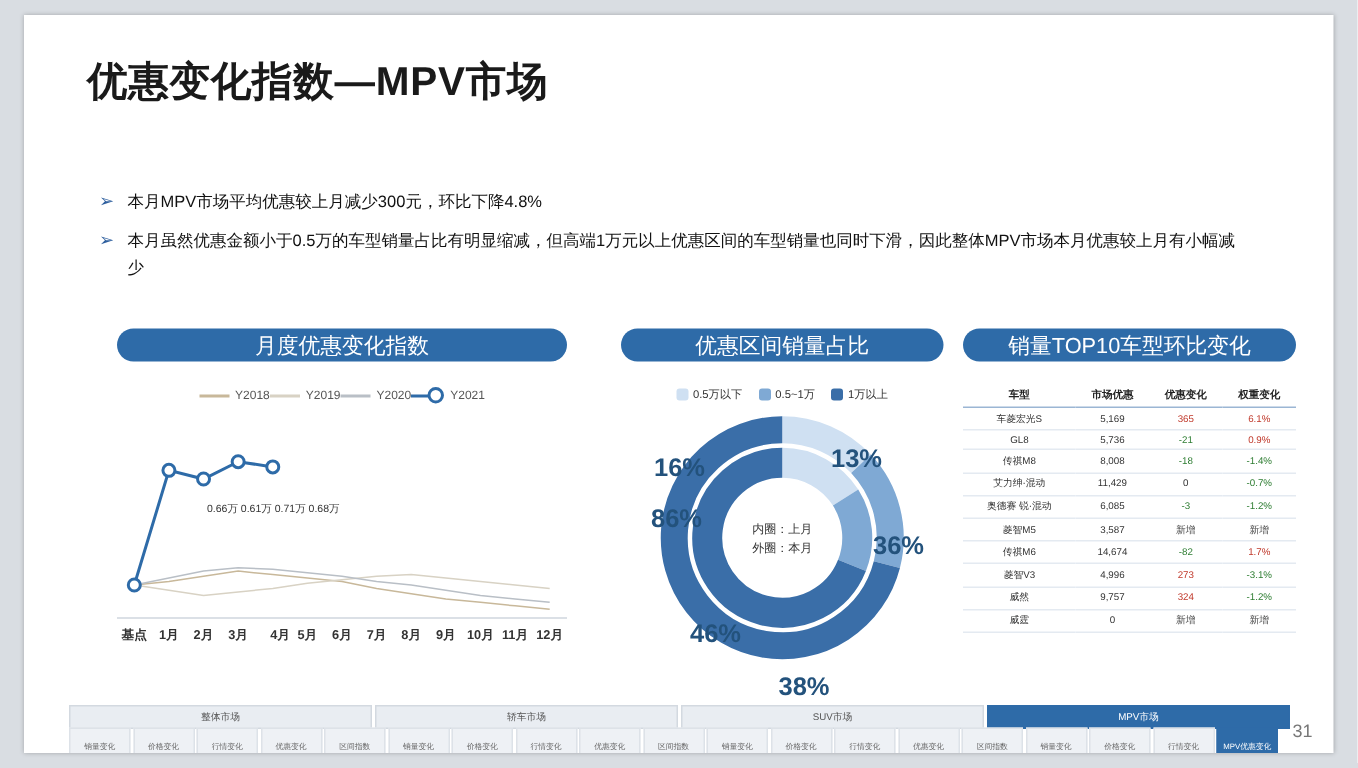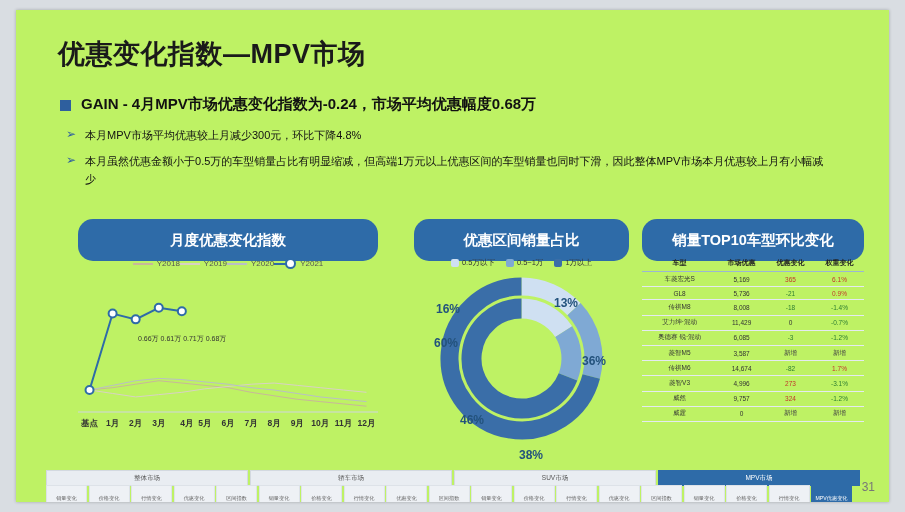--- a/index.html
+++ b/index.html
@@ -1,31 +1,31 @@
 <!DOCTYPE html>
 <html><head>
 <meta charset="utf-8">
 <style>
   html,body{margin:0;padding:0;}
   body{width:905px;height:512px;background:#d9dde2;font-family:"Liberation Sans","DejaVu Sans",sans-serif;overflow:hidden;}
-  #slide{position:absolute;left:16px;top:10px;width:873px;height:492px;background:#bef264;box-shadow:0 0 3px rgba(0,0,0,.25);overflow:hidden;}
+  #slide{position:absolute;left:16px;top:10px;width:873px;height:492px;background:#ffffff;box-shadow:0 0 3px rgba(0,0,0,.25);overflow:hidden;}
 
   .title{position:absolute;left:42px;top:26px;font-size:27px;font-weight:bold;color:#1a1a1a;letter-spacing:.5px;}
 
   .bullet-main{position:absolute;left:44px;top:85px;display:flex;align-items:flex-start;}
   .bullet-main .sq{width:11px;height:11px;background:#2e5f9e;margin-top:5px;margin-right:10px;flex:none;}
   .bullet-main .tx{font-size:15px;font-weight:bold;color:#111;}
 
   .sub{position:absolute;display:flex;align-items:flex-start;}
   .sub .ar{color:#2e5f9e;font-size:12px;margin-right:9px;line-height:17px;}
   .sub .tx{font-size:11px;color:#111;line-height:18px;}
   .sub1{left:50px;top:116px;width:700px;}
   .sub2{left:50px;top:142px;width:760px;}
 
-  .panel-head{position:absolute;height:42px;border-radius:15px;background:#2e6ba8;color:#fff;font-size:14.5px;font-weight:bold;display:flex;align-items:center;justify-content:center;}
+  .panel-head{position:absolute;height:22px;border-radius:15px;background:#2e6ba8;color:#fff;font-size:14.5px;font-weight:normal;display:flex;align-items:center;justify-content:center;}
   .p1h{left:62px;top:209px;width:300px;}
   .p2h{left:398px;top:209px;width:215px;}
   .p3h{left:626px;top:209px;width:222px;}
 
   
   .chart1{position:absolute;left:62px;top:248px;width:300px;height:200px;}
   .legend1{position:absolute;top:0;left:0;width:300px;display:flex;justify-content:center;font-size:8px;color:#555;}
   .legend1 .li{display:flex;align-items:center;gap:4px;}
   .legend1 .ln{width:20px;height:2px;display:inline-block;}
   .legend1 .dot{width:7px;height:7px;border-radius:50%;border:2px solid #2e6ba8;background:#fff;display:inline-block;margin-left:-13px;}
@@ -33,21 +33,21 @@
   .xaxis span{text-align:center;}
   .dlabels{position:absolute;top:76px;left:60px;font-size:7px;color:#333;white-space:nowrap;}
 
   
   .chart2{position:absolute;left:398px;top:248px;width:215px;height:205px;}
   .legend2{position:absolute;top:0;left:0;width:215px;display:flex;justify-content:center;gap:11px;font-size:7.5px;color:#333;}
   .legend2 .li{display:flex;align-items:center;gap:3px;}
   .legend2 .sw{width:8px;height:8px;display:inline-block;border-radius:2px;}
   .donutwrap{position:absolute;top:18px;left:25px;width:165px;height:165px;}
   .donut-center{position:absolute;left:50%;top:50%;transform:translate(-50%,-50%);width:62px;height:62px;background:#fff;border-radius:50%;display:flex;flex-direction:column;align-items:center;justify-content:center;font-size:8px;color:#333;line-height:13px;}
-  .pl{position:absolute;font-size:12px;font-weight:bold;color:#23527c;}
+  .pl{position:absolute;font-size:17px;font-weight:bold;color:#23527c;}
 
   
   .tbl{position:absolute;left:626px;top:245px;width:222px;font-size:6.5px;color:#333;border-collapse:collapse;}
   .tbl th{font-size:7px;font-weight:bold;color:#222;padding:3px 0;border-bottom:1px solid #9bb6d4;text-align:center;}
   .tbl td{padding:2.6px 0;text-align:center;border-bottom:1px solid #e4eaf1;white-space:nowrap;}
   .tbl td.name{text-align:center;}
   .up{color:#c0392b;}
   .dn{color:#2e7d32;}
   .gray{color:#444;}
 
@@ -59,24 +59,20 @@
   .fgroup.active{background:#2e6ba8;color:#fff;border-color:#2e6ba8;}
   .pagenum{position:absolute;right:14px;bottom:8px;font-size:12px;color:#777;}
 </style>
 </head>
 <body>
 
 <div id="slide">
 
   <div class="title">优惠变化指数—MPV市场</div>
 
-  <div class="bullet-main">
-    <span class="sq"></span>
-    <span class="tx">GAIN - 4月MPV市场优惠变化指数为-0.24，市场平均优惠幅度0.68万</span>
-  </div>
 
   <div class="sub sub1">
     <span class="ar">➢</span>
     <span class="tx">本月MPV市场平均优惠较上月减少300元，环比下降4.8%</span>
   </div>
   <div class="sub sub2">
     <span class="ar">➢</span>
     <span class="tx">本月虽然优惠金额小于0.5万的车型销量占比有明显缩减，但高端1万元以上优惠区间的车型销量也同时下滑，因此整体MPV市场本月优惠较上月有小幅减少</span>
   </div>
 
@@ -151,24 +147,28 @@
       </div>
     <div class="donutwrap">
       <svg id="donut" width="165" height="165">
           <path d="M82.5,10.5 A72,72 0 0 1 134.98574117434163,33.21260837313442" fill="none" stroke="#cfe0f2" stroke-width="18"></path>
           <path d="M134.98574117434163,33.21260837313442 A72,72 0 0 1 152.23798760126144,100.40567187586956" fill="none" stroke="#7fa9d4" stroke-width="18"></path>
           <path d="M152.23798760126144,100.40567187586956 A72,72 0 1 1 82.50000000000006,10.5" fill="none" stroke="#3a6ea8" stroke-width="18"></path>
           <path d="M82.5,32.5 A50,50 0 0 1 124.71639627510075,55.708660251050176" fill="none" stroke="#cfe0f2" stroke-width="20"></path>
           <path d="M124.71639627510075,55.708660251050176 A50,50 0 0 1 128.98882429441258,100.9062276342339" fill="none" stroke="#7fa9d4" stroke-width="20"></path>
           <path d="M128.98882429441258,100.9062276342339 A50,50 0 1 1 82.49999999999999,32.5" fill="none" stroke="#3a6ea8" stroke-width="20"></path>
         </svg>
+      <div class="donut-center">
+        <span>内圈：上月</span>
+        <span>外圈：本月</span>
+      </div>
     </div>
     <div class="pl" style="left:22px;top:44px;">16%</div>
     <div class="pl" style="left:140px;top:38px;">13%</div>
-    <div class="pl" style="left:20px;top:78px;">60%</div>
+    <div class="pl" style="left:20px;top:78px;">86%</div>
     <div class="pl" style="left:168px;top:96px;">36%</div>
     <div class="pl" style="left:46px;top:155px;">46%</div>
     <div class="pl" style="left:105px;top:190px;">38%</div>
   </div>
 
   <table class="tbl">
     <thead>
       <tr id="thead-row">
           <th>车型</th>
           <th>市场优惠</th>

